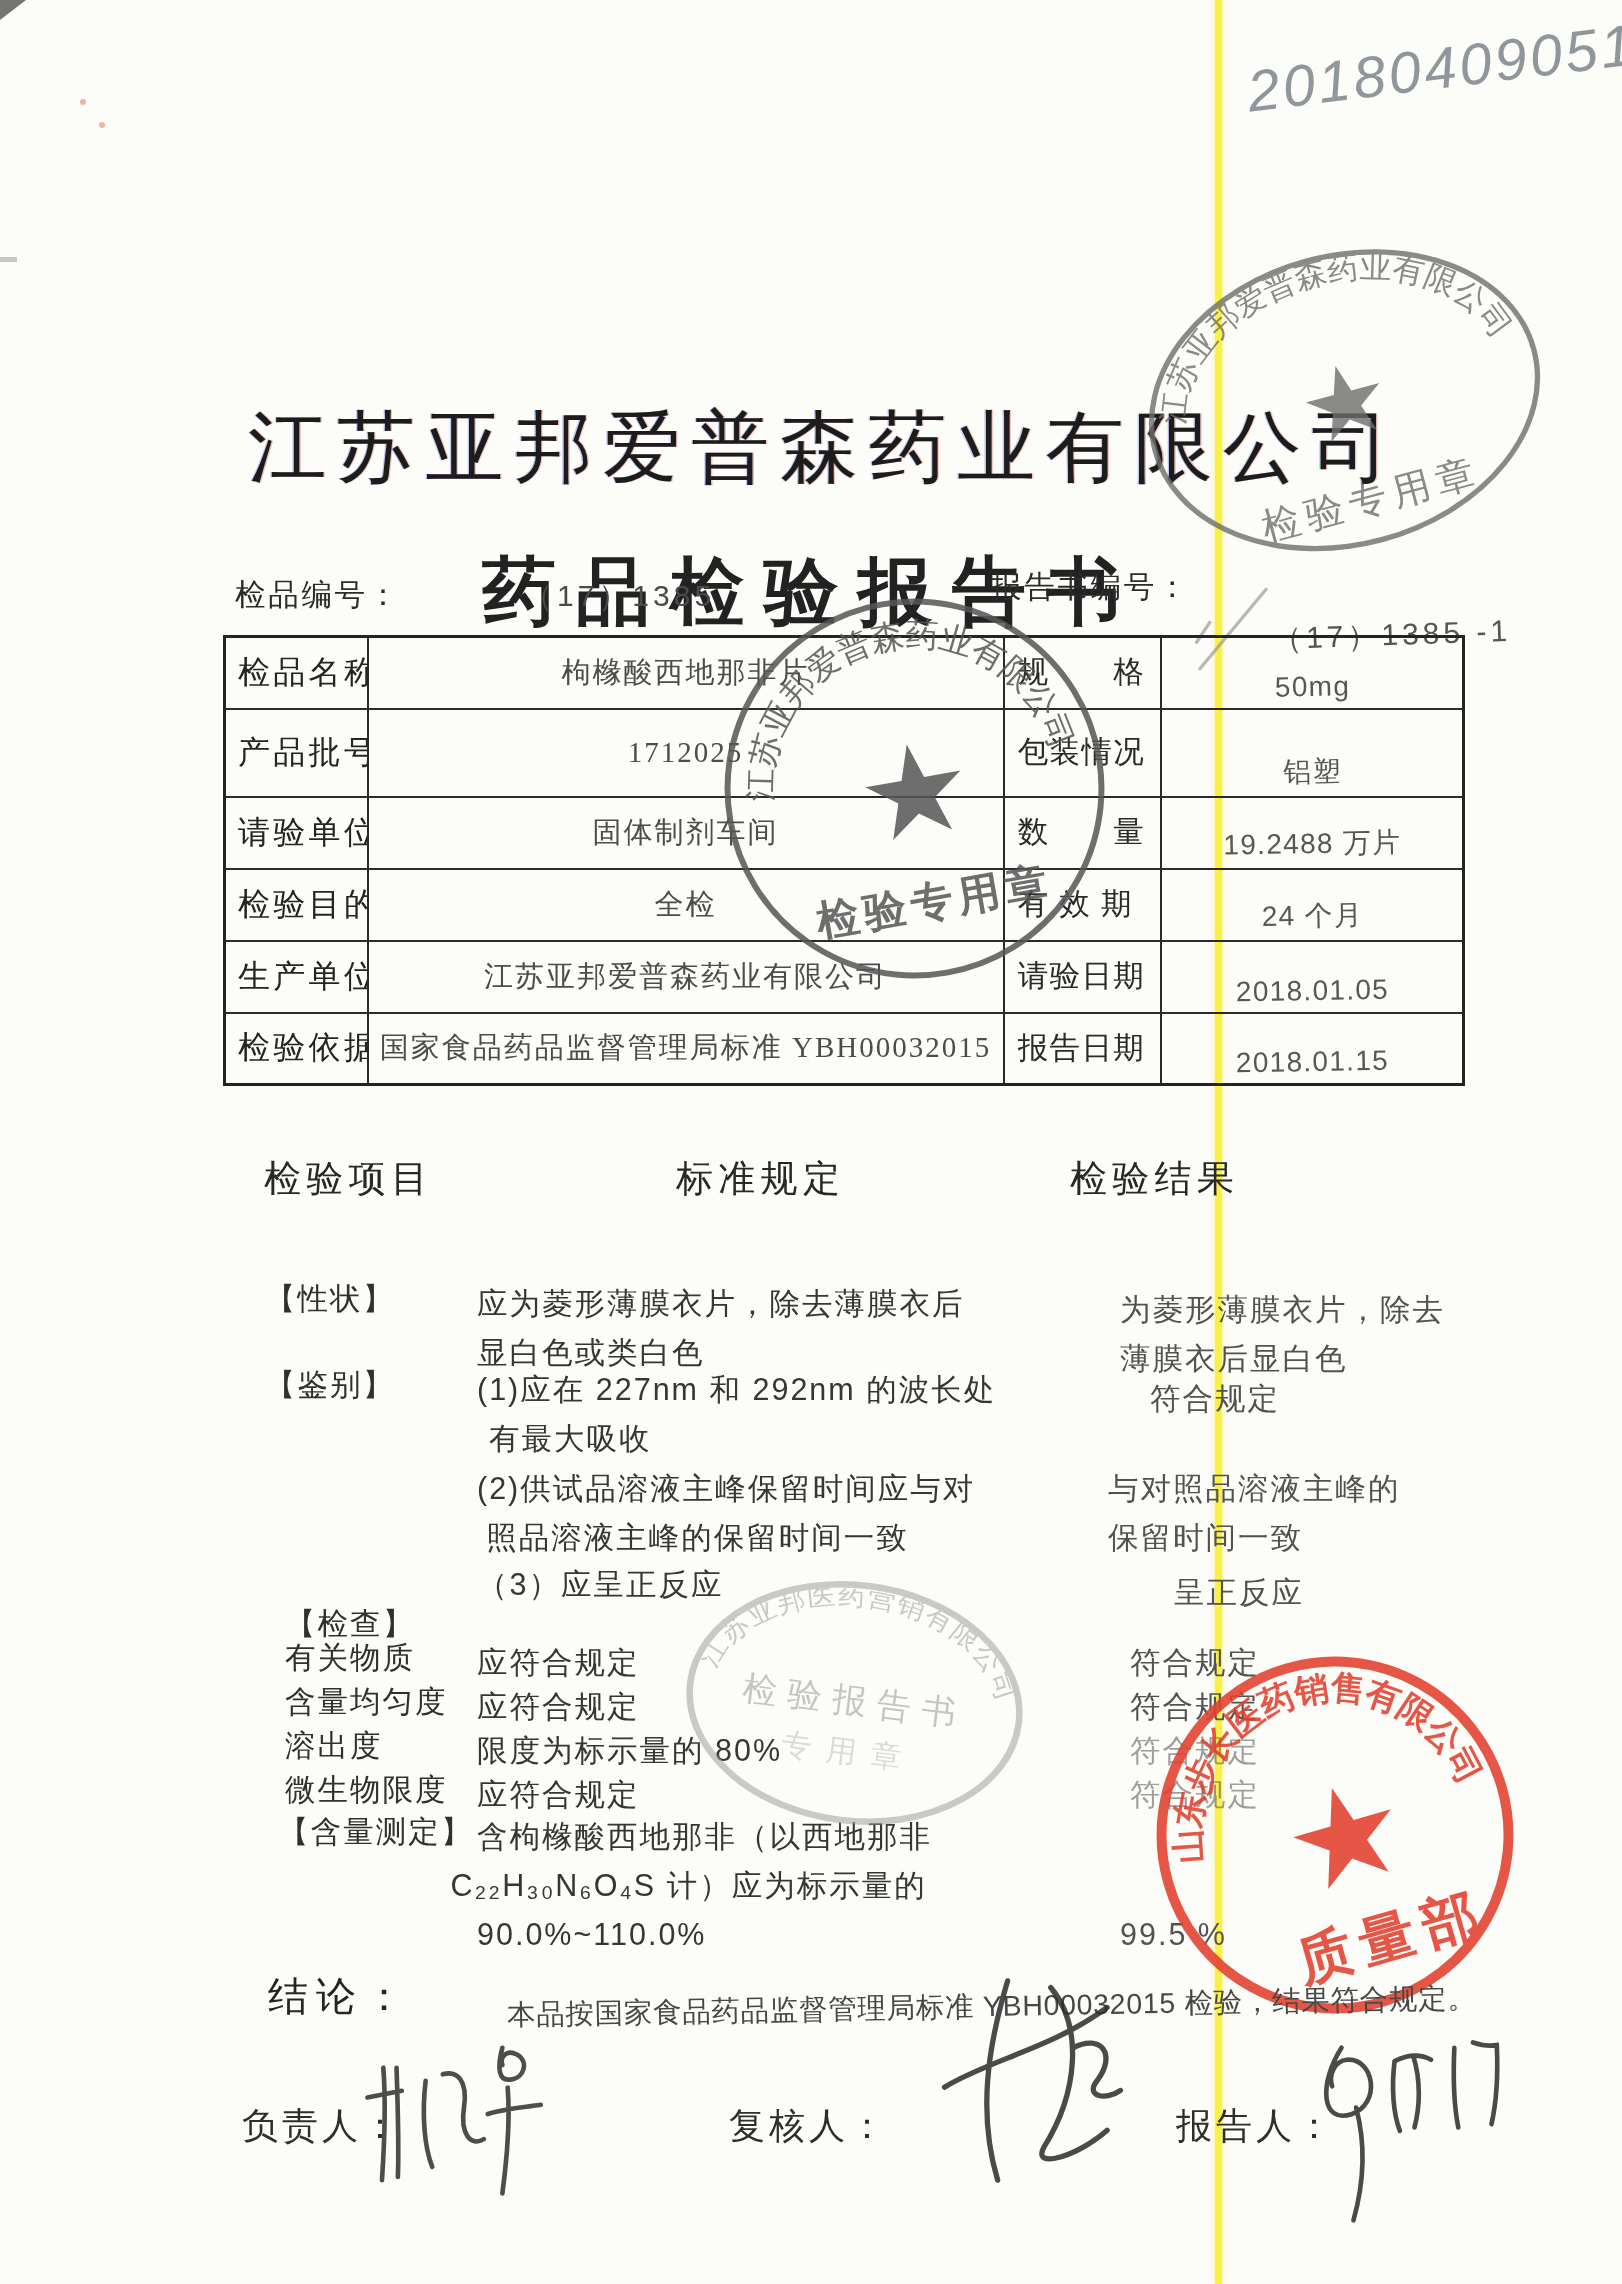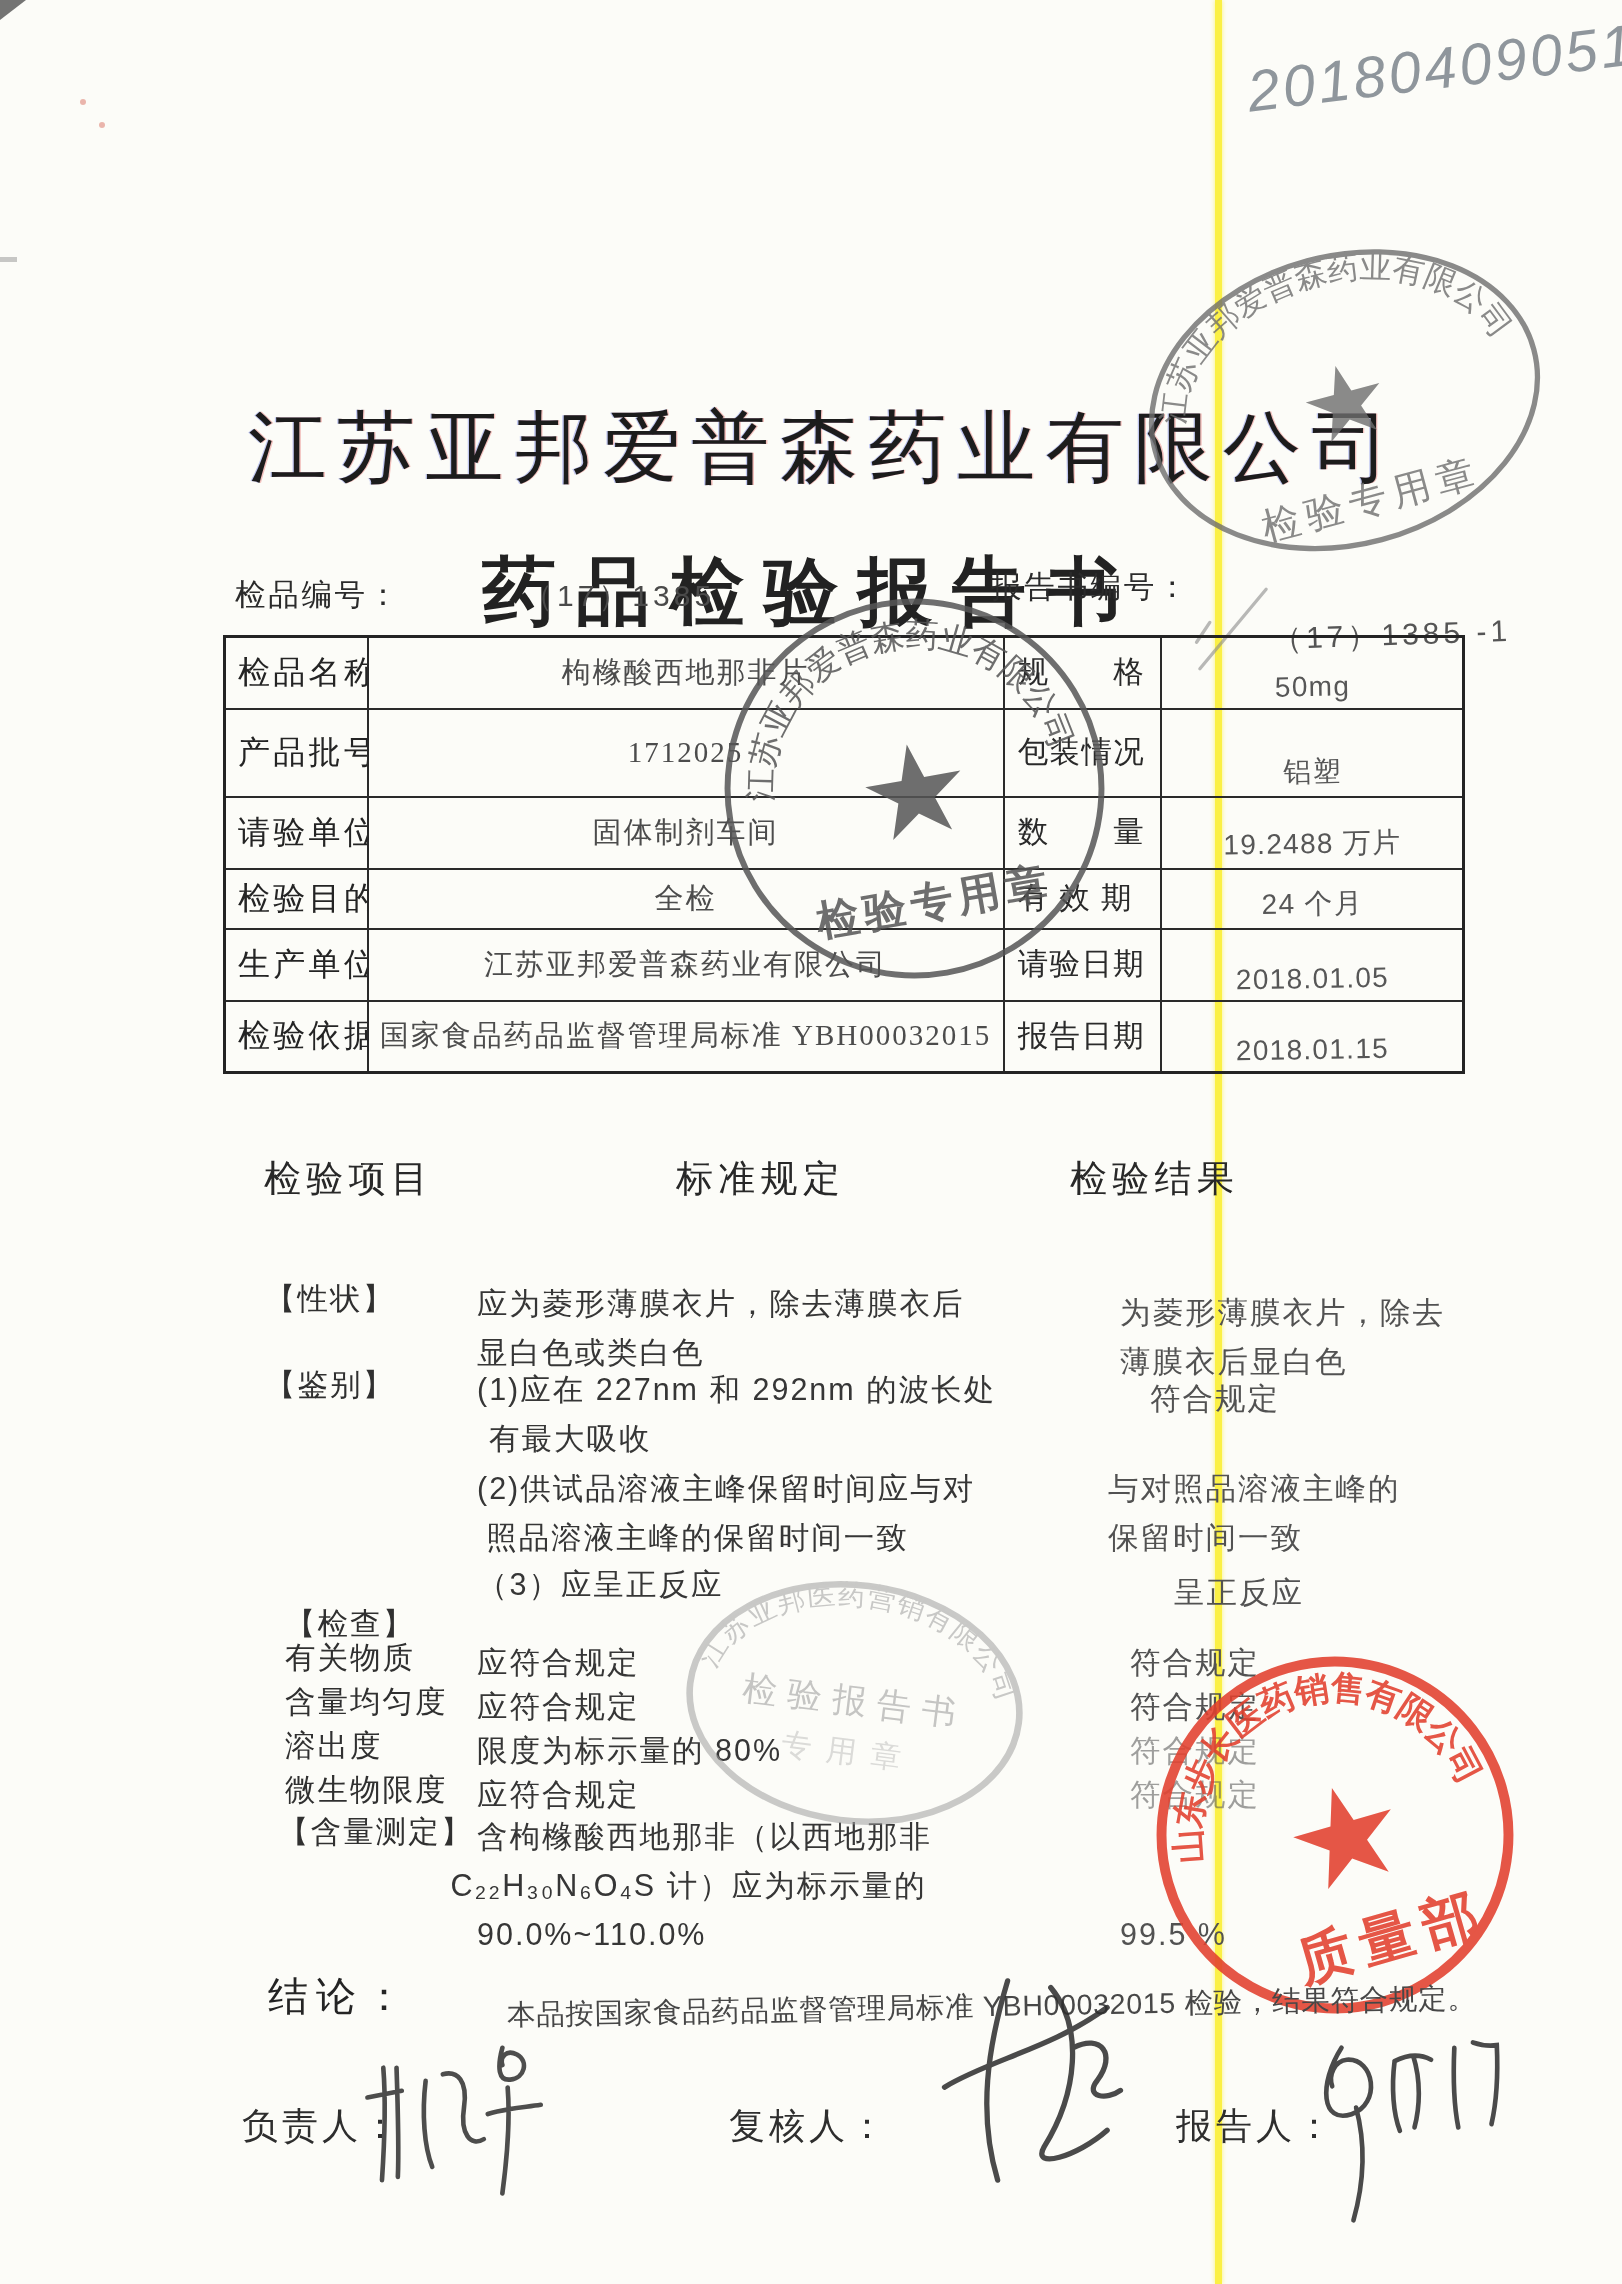--- a/index.html
+++ b/index.html
@@ -123,21 +123,21 @@
       <td class="cell-value">1712025</td>
       <td class="cell-label2">包装情况</td>
       <td class="cell-value2">铝塑</td>
     </tr>
     <tr style="height:72px">
       <td class="cell-label">请验单位</td>
       <td class="cell-value">固体制剂车间</td>
       <td class="cell-label2">数　　量</td>
       <td class="cell-value2">19.2488 万片</td>
     </tr>
-    <tr style="height:60px">
+    <tr style="height:72px">
       <td class="cell-label">检验目的</td>
       <td class="cell-value">全检</td>
       <td class="cell-label2">有 效 期</td>
       <td class="cell-value2">24 个月</td>
     </tr>
     <tr style="height:72px">
       <td class="cell-label">生产单位</td>
       <td class="cell-value">江苏亚邦爱普森药业有限公司</td>
       <td class="cell-label2">请验日期</td>
       <td class="cell-value2">2018.01.05</td>
@@ -166,21 +166,21 @@
   <div class="abs sec-h" style="left:264px;">检验项目</div>
   <div class="abs sec-h" style="left:676px;">标准规定</div>
   <div class="abs sec-h" style="left:1070px;">检验结果</div>
 
   <div class="irow" style="top:1279px">
     <div class="c-item">【性状】</div>
     <div class="c-std">
       <div>应为菱形薄膜衣片，除去薄膜衣后</div>
       <div>显白色或类白色</div>
     </div>
-    <div class="c-res" style="padding-top:9.3px;">
+    <div class="c-res" style="padding-top:9.3px;font-family:Liberation Mono, monospace;">
       <div>为菱形薄膜衣片，除去</div>
       <div>薄膜衣后显白色</div>
     </div>
   </div>
 
   <div class="irow" style="top:1365px">
     <div class="c-item">【鉴别】</div>
     <div class="c-std">
       <div>(1)应在 227nm 和 292nm 的波长处</div>
       <div style="padding-left:12px;">有最大吸收</div>

